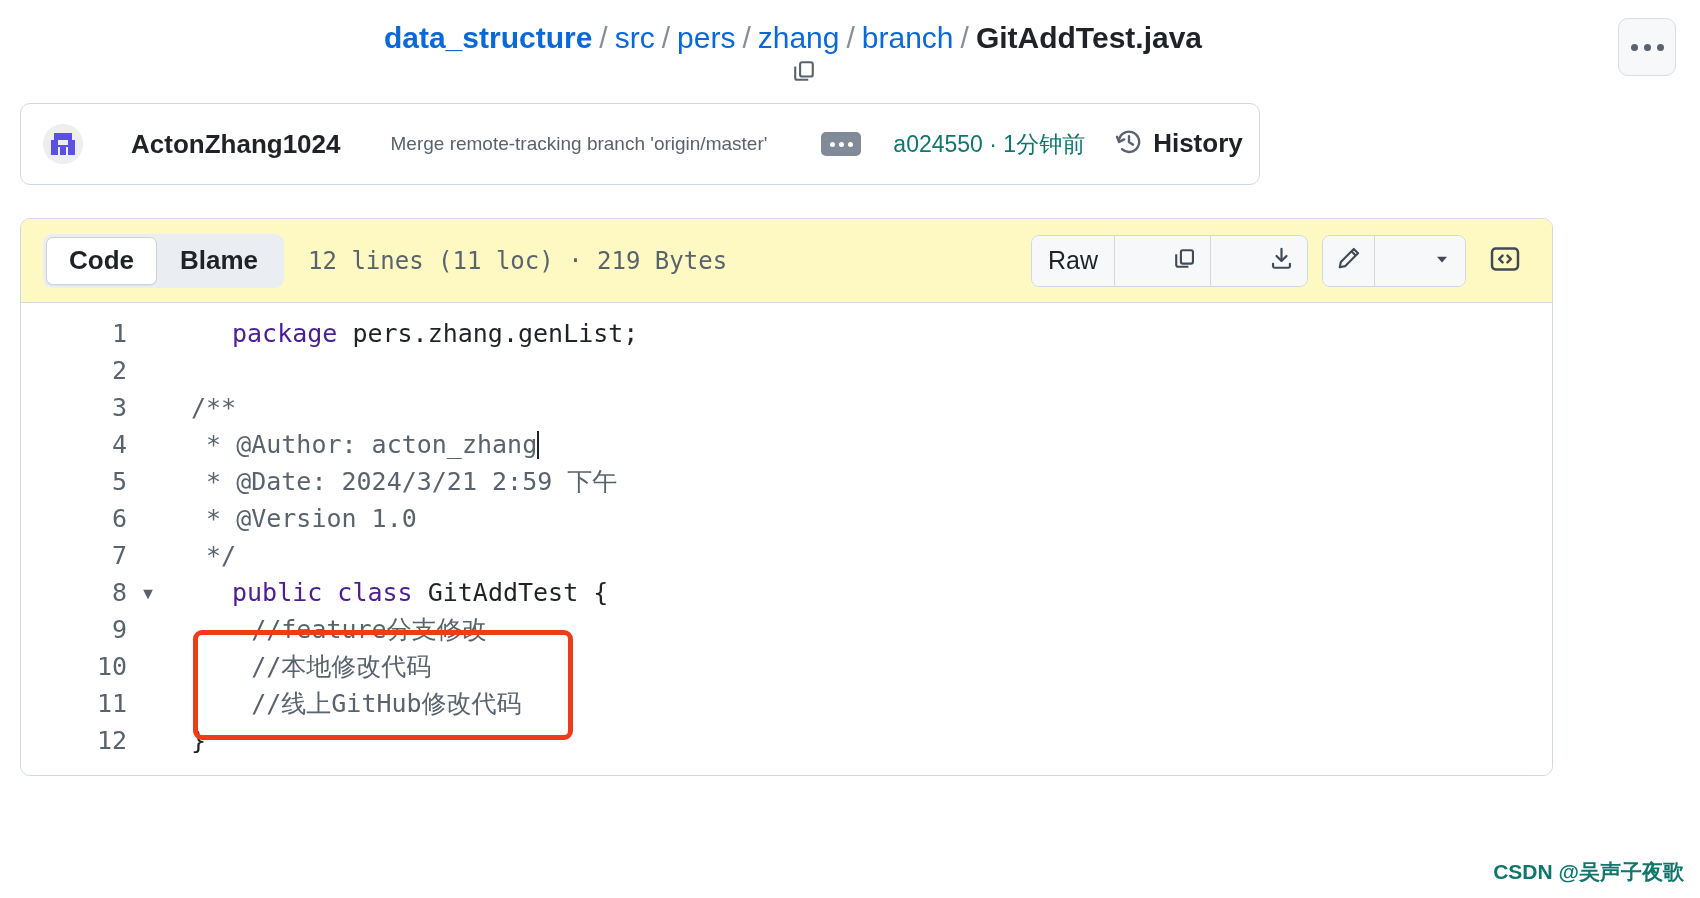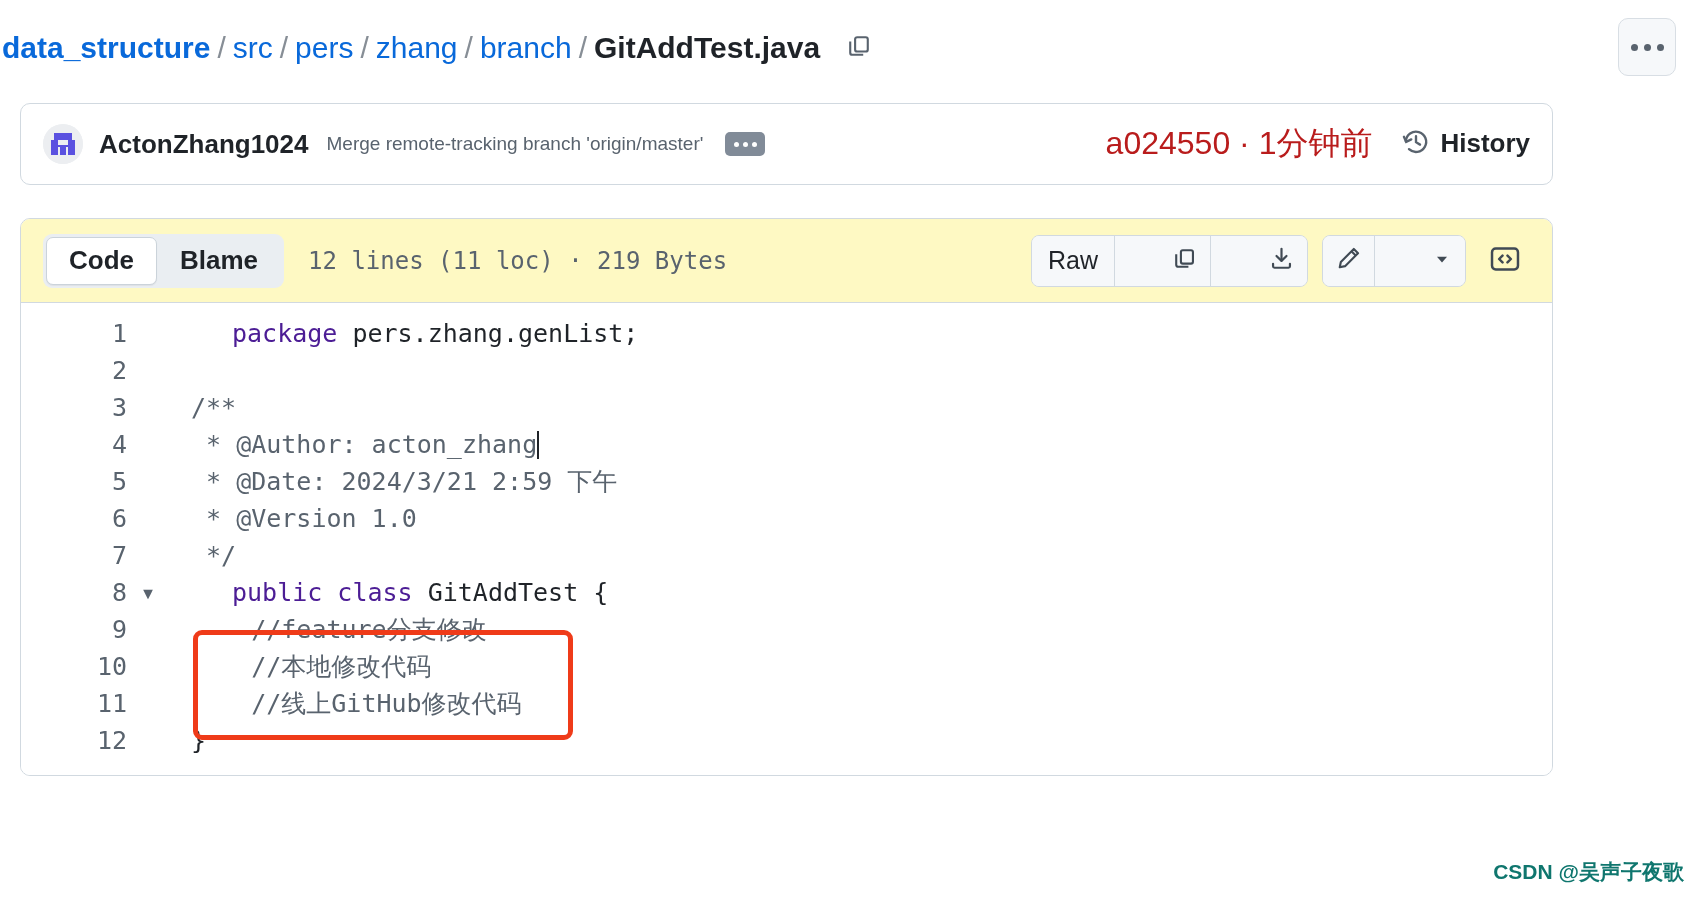--- a/index.html
+++ b/index.html
@@ -18,26 +18,27 @@
   .page {
     position: absolute;
     left: 0; top: 0;
     width: 1700px;
     height: 898px;
   }
 
   
   .breadcrumb-row {
     position: absolute;
-    left: 2px;
+    left: 28px;
     top: 18px;
     width: 1530px;
     height: 60px;
     display: flex;
     align-items: center;
+    flex-direction: column;
   }
   .breadcrumb {
     display: flex;
     align-items: center;
     font-size: 30px;
     line-height: 40px;
     white-space: nowrap;
   }
   .bc-link {
     color: #0969da;
@@ -84,29 +85,30 @@
     width: 7px; height: 7px;
     border-radius: 50%;
     background: #59636e;
   }
 
   
   .commit-box {
     position: absolute;
     left: 20px;
     top: 103px;
-    width: 1533px;
+    width: 1240px;
     height: 82px;
     border: 1px solid #d1d9e0;
     border-radius: 10px;
     background: #ffffff;
     box-sizing: border-box;
     display: flex;
     align-items: center;
     padding: 0 22px;
+    gap: 32px;
   }
   .avatar {
     width: 40px; height: 40px;
     border-radius: 50%;
     background: #eceef1;
     flex: 0 0 auto;
     display: flex;
     align-items: center;
     justify-content: center;
     overflow: hidden;
@@ -141,22 +143,22 @@
   }
   .commit-ellipsis .d {
     width: 5px; height: 5px; border-radius: 50%; background: #fff;
   }
   .commit-right {
     margin-left: auto;
     display: flex;
     align-items: center;
   }
   .commit-sha {
-    font-size: 32px;
-    color: #b91c1c;
+    font-size: 23px;
+    color: #0f766e;
     white-space: nowrap;
   }
   .history-btn {
     margin-left: 30px;
     display: flex;
     align-items: flex-start;
     gap: 10px;
     cursor: pointer;
   }
   .history-label {

